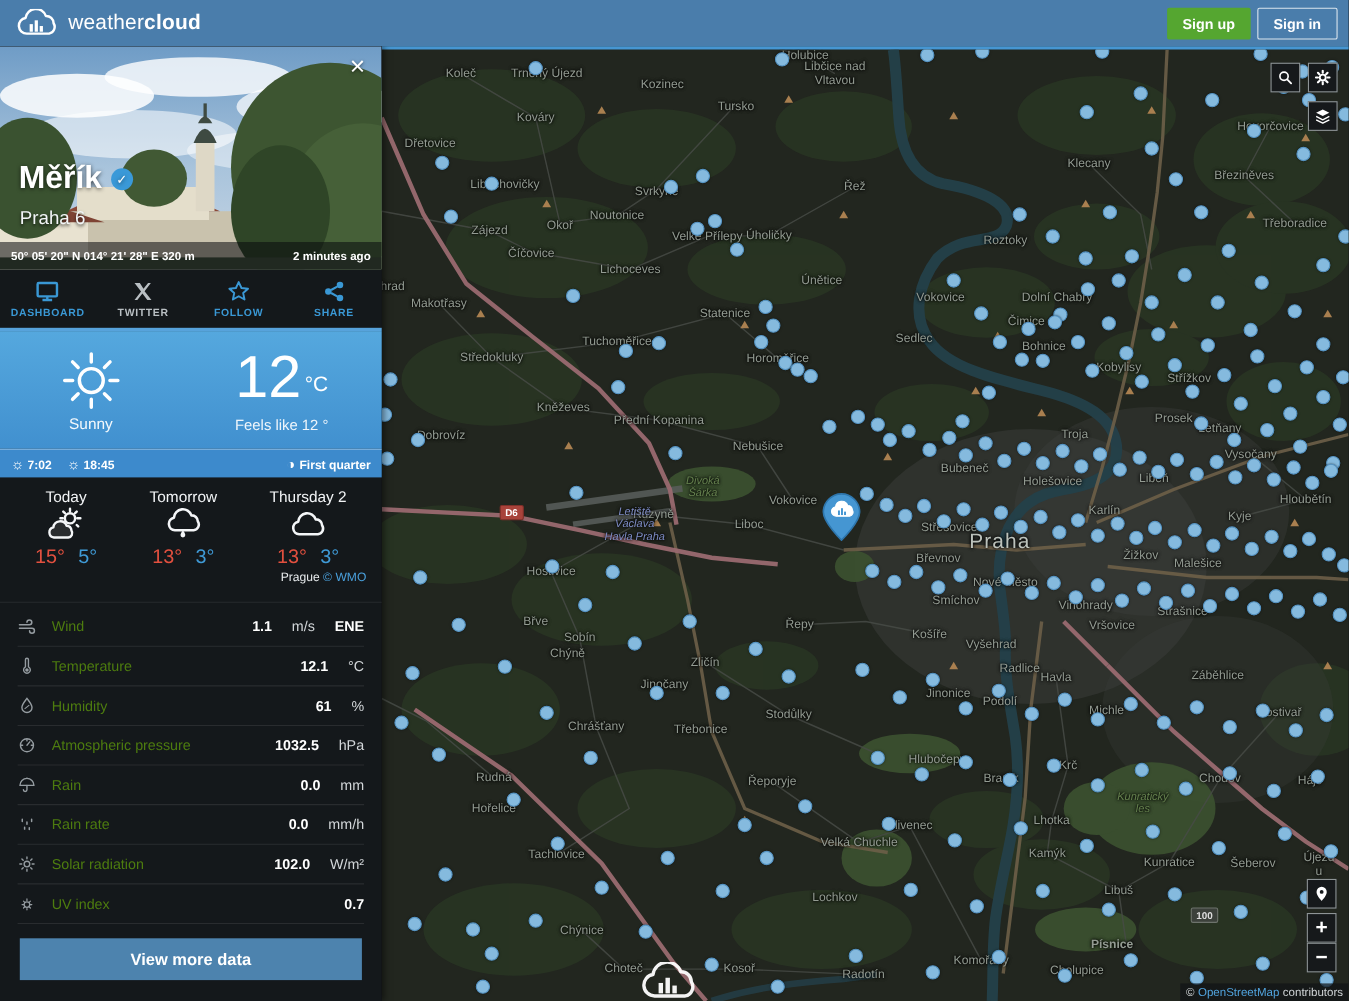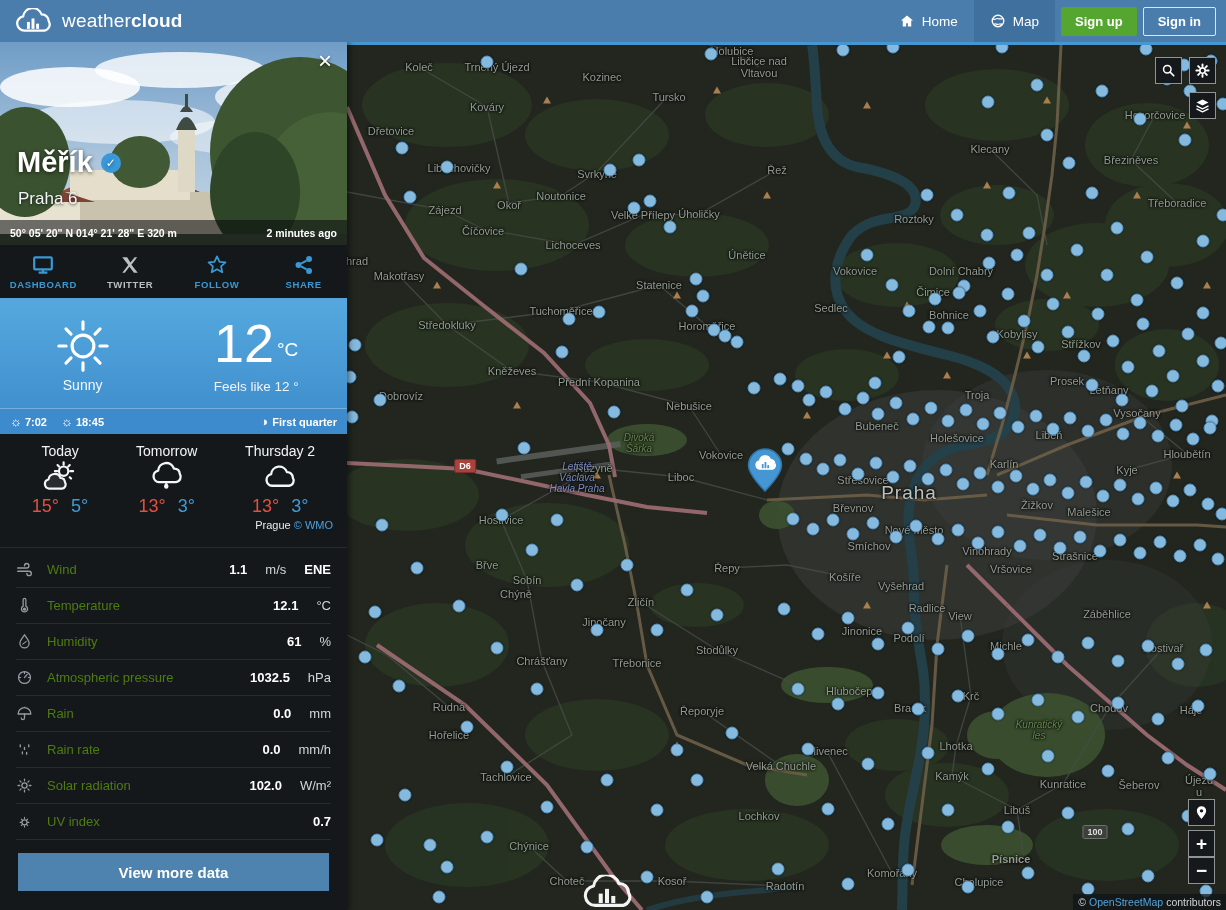--- a/index.html
+++ b/index.html
@@ -229,34 +229,20 @@
 </svg>
 
 <div id="header">
   <div id="brand">
     <svg class="logo">
         <use href="#sym-cloudlogo"></use>
       </svg>
     <span class="txt"><span>weather</span><b>cloud</b></span>
   </div>
   <div style="display:flex;align-items:center;height:42px;">
-    <div id="nav">
-        <div class="nav-item">
-          <svg>
-            <use href="#sym-home"></use>
-          </svg>
-          <span>Home</span>
-        </div>
-        <div class="nav-item active">
-          <svg>
-            <use href="#sym-globe"></use>
-          </svg>
-          <span>Map</span>
-        </div>
-      </div>
     <button class="btn-signup">Sign up</button>
     <button class="btn-signin">Sign in</button>
   </div>
 </div>
 
 <div id="map">
   <svg id="map-canvas" width="879" height="865" viewBox="0 0 879 865" preserveAspectRatio="none">
 
     <g fill="#2a3824" opacity="0.75">
       <ellipse cx="100" cy="60" rx="85" ry="42"></ellipse>
@@ -437,21 +423,21 @@
       <span class="mlabeltxt" style="left: 505px; top: 646px;">Hlubočepy</span>
       <span class="mlabeltxt" style="left: 515px; top: 586px;">Jinonice</span>
       <span class="mlabeltxt" style="left: 580px; top: 563px;">Radlice</span>
       <span class="mlabeltxt" style="left: 742px; top: 467px;">Malešice</span>
       <span class="mlabeltxt" style="left: 780px; top: 425px;">Kyje</span>
       <span class="mlabeltxt" style="left: 840px; top: 409px;">Hloubětín</span>
       <span class="mlabeltxt" style="left: 728px; top: 511px;">Strašnice</span>
       <span class="mlabeltxt" style="left: 760px; top: 569px;">Záběhlice</span>
       <span class="mlabeltxt" style="left: 816px; top: 603px;">Hostivař</span>
       <span class="mlabeltxt" style="left: 659px; top: 601px;">Michle</span>
-      <span class="mlabeltxt" style="left: 613px; top: 571px;">View</span>
+      <span class="mlabeltxt" style="left: 613px; top: 571px;">Havla</span>
       <span class="mlabeltxt" style="left: 562px; top: 593px;">Podolí</span>
       <span class="mlabeltxt" style="left: 563px; top: 663px;">Braník</span>
       <span class="mlabeltxt" style="left: 624px; top: 651px;">Krč</span>
       <span class="mlabeltxt" style="left: 762px; top: 663px;">Chodov</span>
       <span class="mlabeltxt" style="left: 844px; top: 665px;">Háje</span>
       <span class="mlabeltxt" style="left: 609px; top: 701px;">Lhotka</span>
       <span class="mlabeltxt" style="left: 605px; top: 731px;">Kamýk</span>
       <span class="mlabeltxt" style="left: 716px; top: 739px;">Kunratice</span>
       <span class="mlabeltxt" style="left: 792px; top: 740px;">Šeberov</span>
       <span class="mlabeltxt" style="left: 852px; top: 741px;">Újezd u</span>

